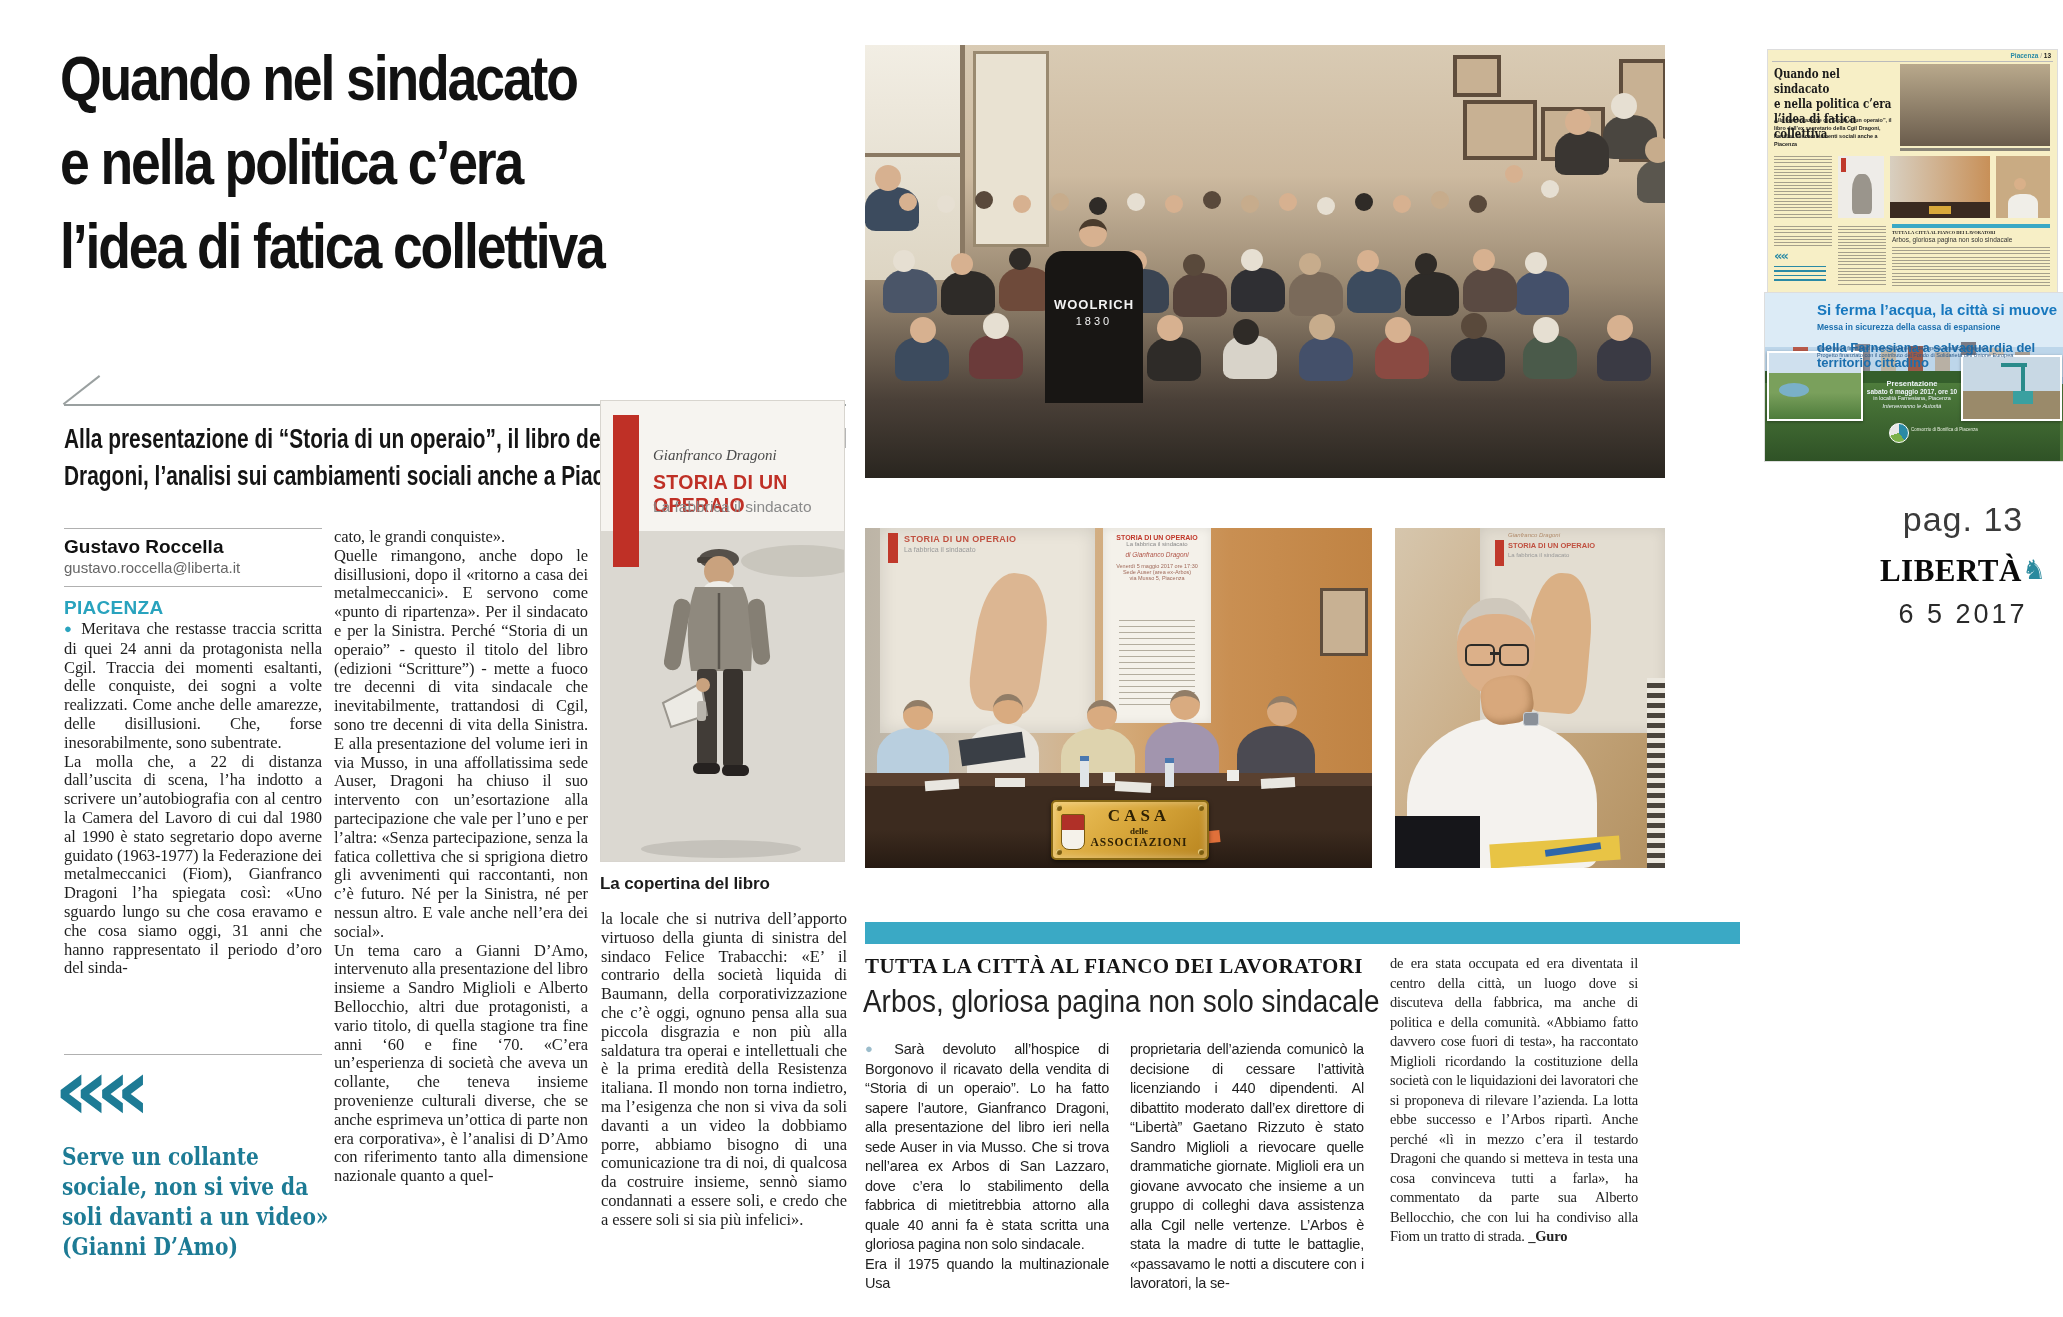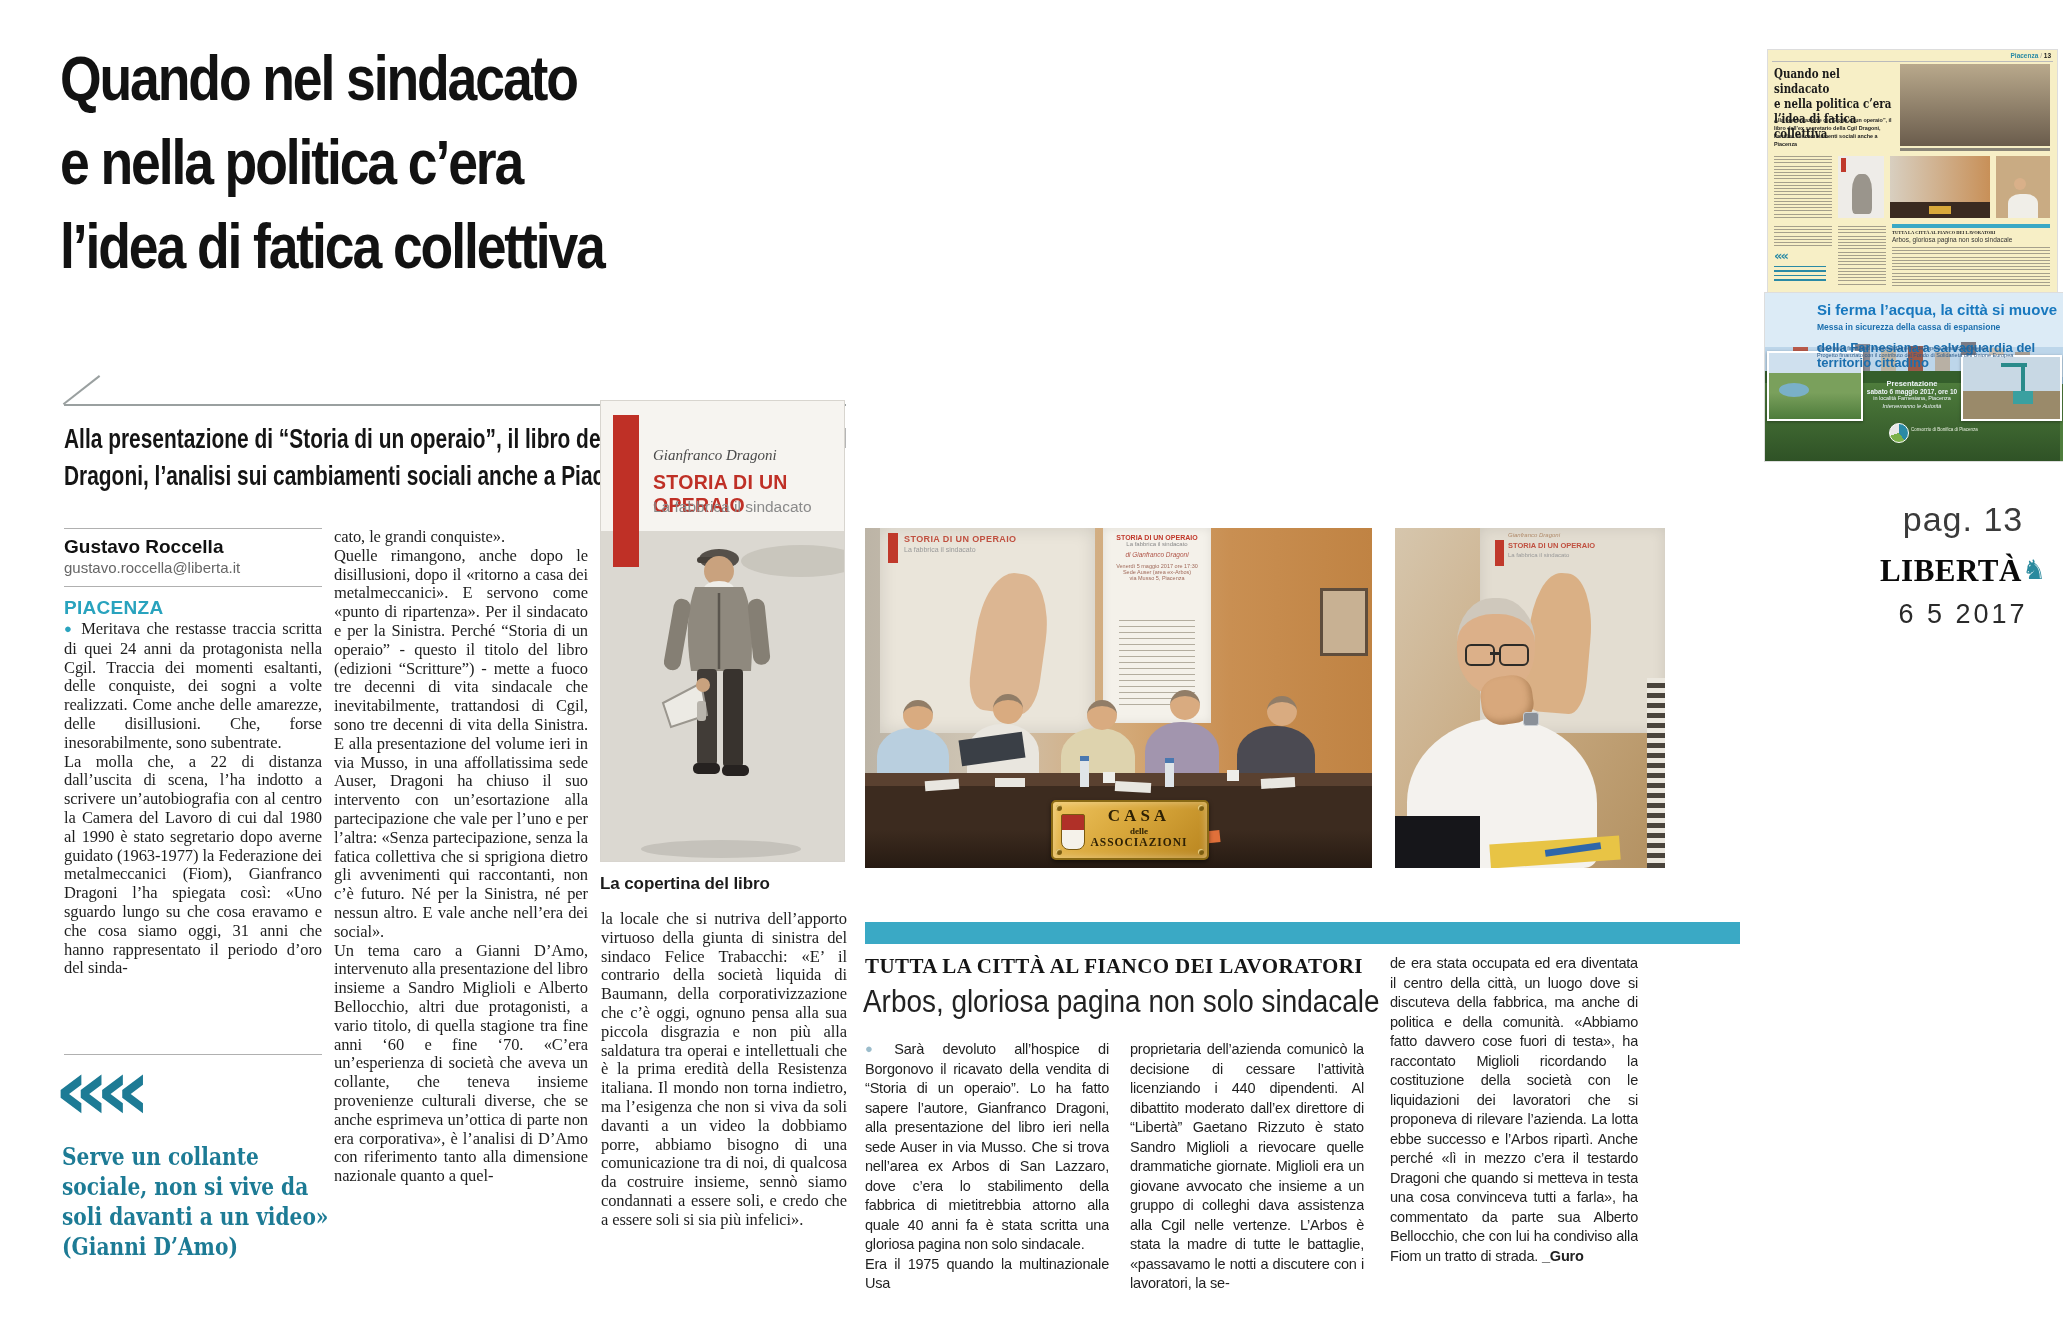--- a/index.html
+++ b/index.html
@@ -202,20 +202,39 @@
         </g>
       </svg>
     </div>
     <div class="abs cov-red"></div>
     <div class="abs cov-author">Gianfranco Dragoni</div>
     <div class="abs cov-title">STORIA DI UN OPERAIO</div>
     <div class="abs cov-sub">La fabbrica il sindacato</div>
   </div>
   <div class="abs caption" style="left:600px;top:874px;">La copertina del libro</div>
 
+  <div class="photo" style="left:865px;top:45px;width:800px;height:433px;">
+    <div class="abs aud-base"></div>
+    <div class="abs win1"></div>
+    <div class="abs win1b"></div>
+    <div class="abs win2"></div>
+    <div class="abs pic" style="left:598px;top:55px;width:66px;height:52px;"></div>
+    <div class="abs pic" style="left:676px;top:62px;width:56px;height:46px;"></div>
+    <div class="abs pic" style="left:588px;top:10px;width:40px;height:34px;"></div>
+    <div class="abs pic" style="left:754px;top:14px;width:40px;height:95px;"></div>
+    <div class="abs torsos"></div>
+    <div class="abs heads-back"></div>
+    <div class="abs heads-mid"></div>
+    <div class="abs heads-front"></div>
+    <div class="abs hoodie">
+      <div class="w1">WOOLRICH</div>
+      <div class="w2">1830</div>
+    </div>
+    <div class="abs whead"></div>
+  </div>
 
   <div class="photo" style="left:865px;top:528px;width:507px;height:340px;">
     <div class="abs pan-base"></div>
 
     <div class="abs screenL">
       <div class="abs redchip" style="left:8px;top:5px;width:10px;height:30px;"></div>
       <div class="abs" style="left:24px;top:6px;width:180px;font-size:9px;font-weight:700;color:#c05040;letter-spacing:.4px;">STORIA DI UN OPERAIO</div>
       <div class="abs" style="left:24px;top:18px;width:180px;font-size:7px;color:#999;">La fabbrica il sindacato</div>
       <div class="abs blob" style="left:95px;top:45px;width:70px;height:140px;transform:rotate(8deg);"></div>
     </div>
@@ -295,21 +314,21 @@
   <div class="abs kicker">TUTTA LA CITTÀ AL FIANCO DEI LAVORATORI</div>
   <div class="abs b-headline">Arbos, gloriosa pagina non solo sindacale</div>
 
   <div class="abs bcol" style="left:865px;top:1040px;width:244px;height:262px;overflow:hidden;">
     <p><span class="dot" style="color:#9bbccb;">●</span><span>Sarà devoluto all’hospice di Borgonovo il ricavato della vendita di “Storia di un operaio”. Lo ha fatto sapere l’autore, Gianfranco Dragoni, alla presentazione del libro ieri nella sede Auser in via Musso. Che si trova nell’area ex Arbos di San Lazzaro, dove c’era lo stabilimento della fabbrica di mietitrebbia attorno alla quale 40 anni fa è stata scritta una gloriosa pagina non solo sindacale.</span></p>
     <p>Era il 1975 quando la multinazionale Usa</p>
   </div>
   <div class="abs bcol" style="left:1130px;top:1040px;width:234px;height:262px;overflow:hidden;">
     <p>proprietaria dell’azienda comunicò la decisione di cessare l’attività licenziando i 440 dipendenti. Al dibattito moderato dall’ex direttore di “Libertà” Gaetano Rizzuto è stato Sandro Miglioli a rievocare quelle drammatiche giornate. Miglioli era un giovane avvocato che insieme a un gruppo di colleghi dava assistenza alla Cgil nelle vertenze. L’Arbos è stata la madre di tutte le battaglie, «passavamo le notti a discutere con i lavoratori, la se-</p>
   </div>
-  <div class="abs bcol" style="left:1390px;top:954px;width:248px;height:340px;overflow:hidden;">
+  <div class="abs bcol" style="left:1390px;top:954px;width:248px;height:340px;overflow:hidden;font-family:Liberation Serif, serif;">
     <p><span>de era stata occupata ed era diventata il centro della città, un luogo dove si discuteva della fabbrica, ma anche di politica e della comunità. «Abbiamo fatto davvero cose fuori di testa», ha raccontato Miglioli ricordando la costituzione della società con le liquidazioni dei lavoratori che si proponeva di rilevare l’azienda. La lotta ebbe successo e l’Arbos ripartì. Anche perché «lì in mezzo c’era il testardo Dragoni che quando si metteva in testa una cosa convinceva tutti a farla», ha commentato da parte sua Alberto Bellocchio, che con lui ha condiviso alla Fiom un tratto di strada.</span> <b>_Guro</b></p>
   </div>
 
   <div class="abs thumb">
     <div class="abs" style="right:6px;top:2px;font-size:6.5px;">
       <span style="color:#2a8aa5;font-weight:700;">Piacenza</span>
       <span style="color:#999;">/</span>
       <span style="color:#222;font-weight:700;">13</span>
     </div>
     <div class="abs" style="left:4px;top:11px;width:281px;height:1px;background:#bbb;"></div>

